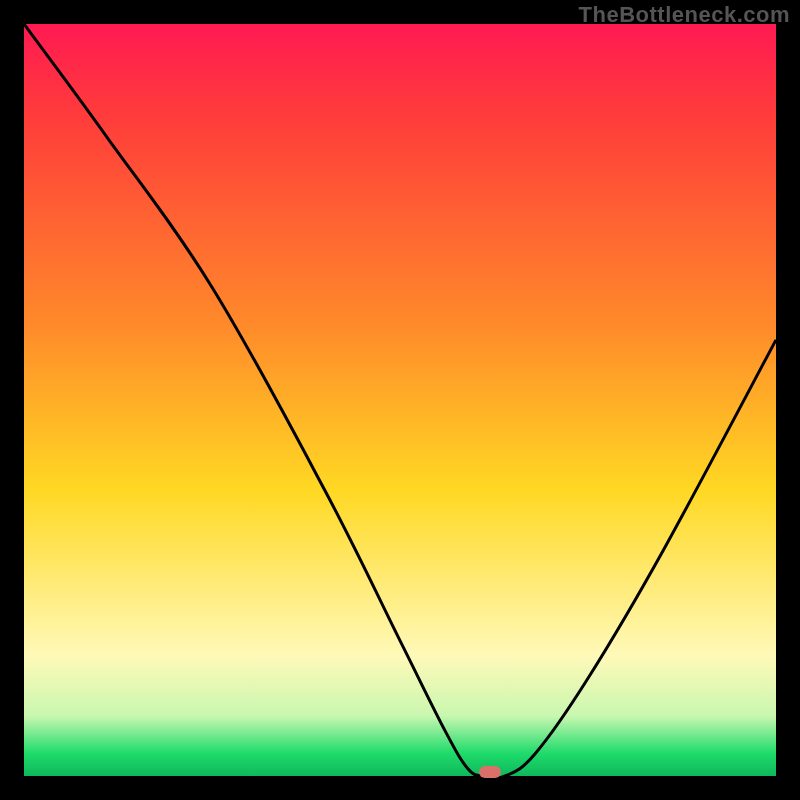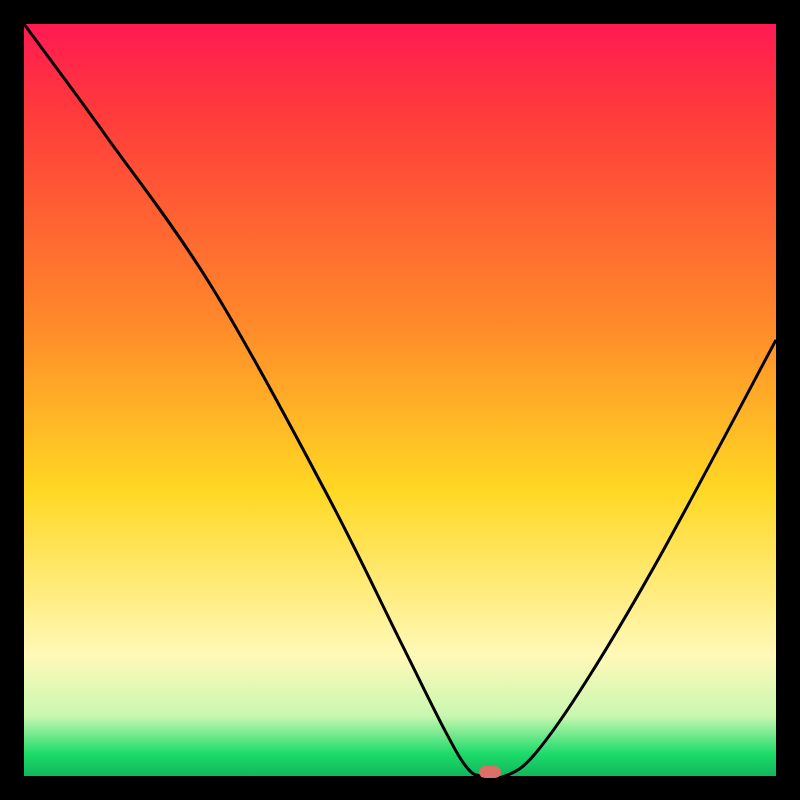--- a/index.html
+++ b/index.html
@@ -46,20 +46,21 @@
     background: #d9706a;
     border-radius: 6px;
     transform: translate(-50%, -50%);
     z-index: 4;
   }
 </style>
 </head>
 <body>
 
 <div class="frame">
+  <div class="watermark">TheBottleneck.com</div>
 
   <div class="plot">
     <svg viewBox="0 0 752 752" preserveAspectRatio="none">
       <defs>
         <linearGradient id="bg-grad" x1="0" y1="0" x2="0" y2="1">
         <stop offset="0%" stop-color="#ff1a52"></stop>
             <stop offset="12%" stop-color="#ff3b3b"></stop>
             <stop offset="40%" stop-color="#ff8a2a"></stop>
             <stop offset="62%" stop-color="#ffd823"></stop>
             <stop offset="84%" stop-color="#fff9b8"></stop>

